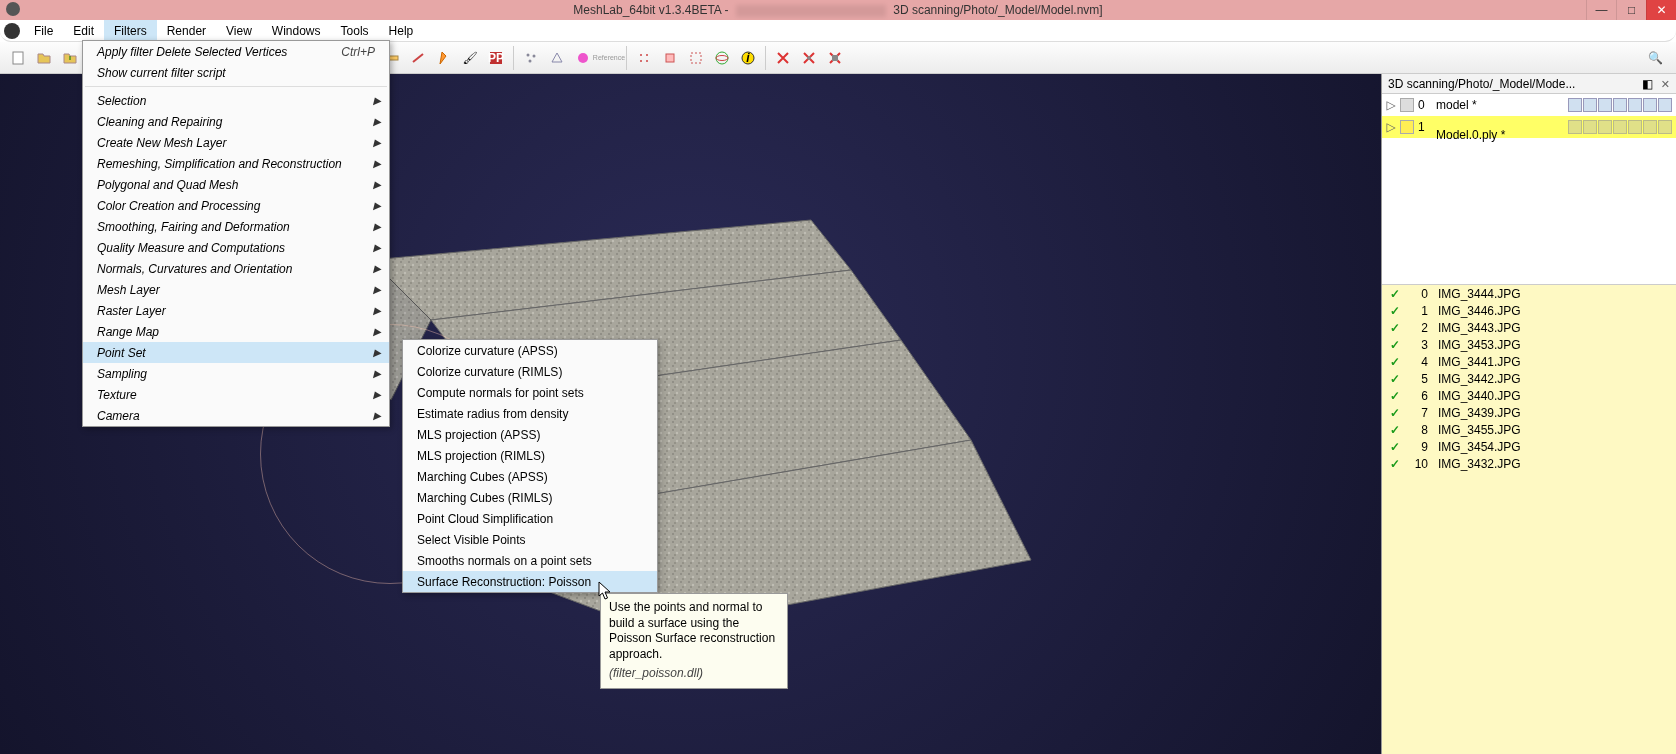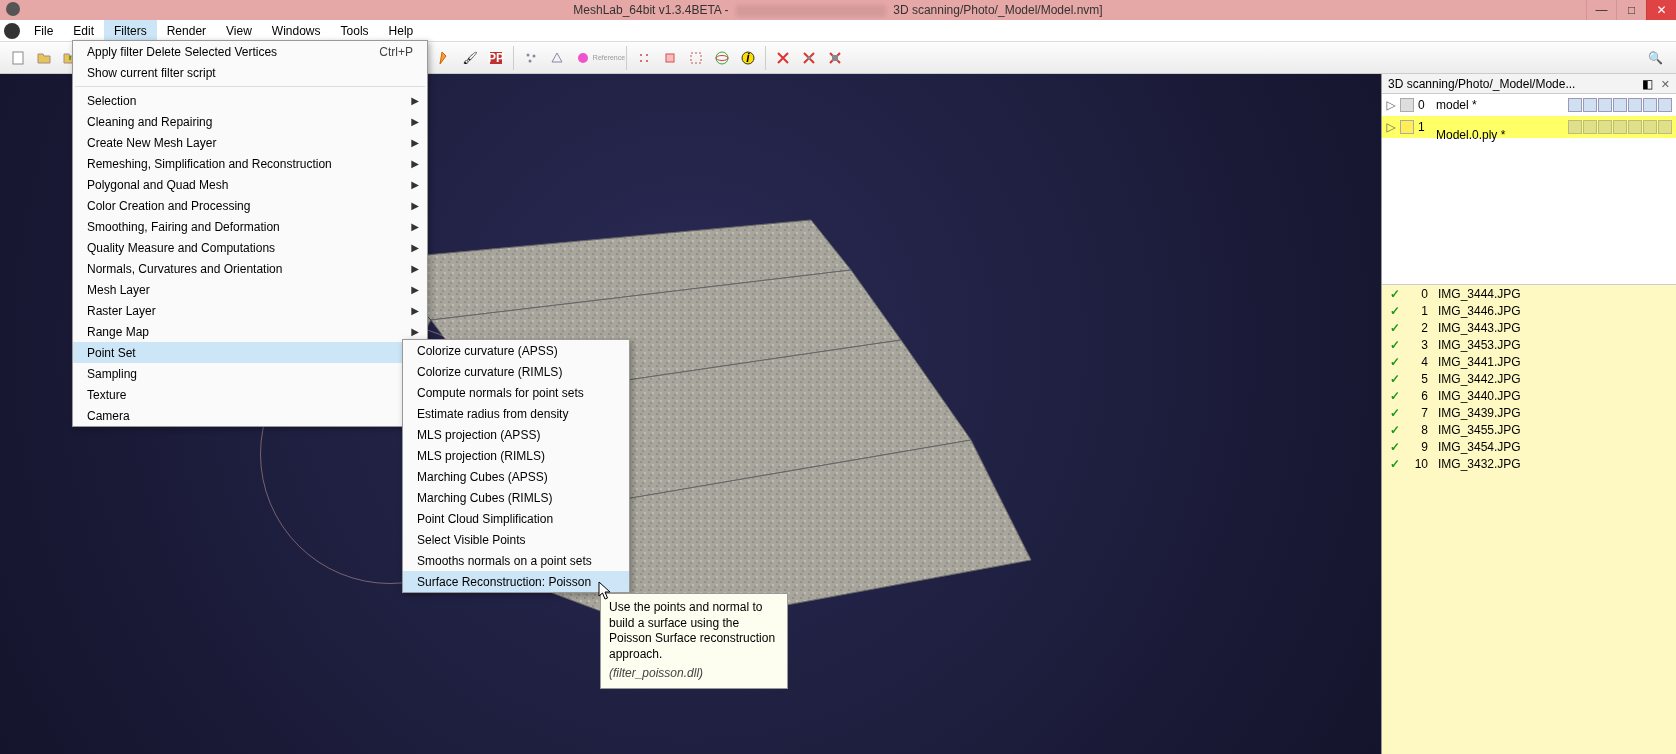--- a/index.html
+++ b/index.html
@@ -4,21 +4,21 @@
 <style>
 * { box-sizing: border-box; margin: 0; padding: 0; font-family: "Segoe UI", Tahoma, sans-serif; font-size: 12px; }
 html, body { width: 100%; height: 100%; overflow: hidden; background: #fff; }
 
 .titlebar { height: 20px; background: #e6a7a7; display: flex; align-items: center; justify-content: center; position: relative; color: #333; font-size: 12px; }
 .titlebar .icon-left { position: absolute; left: 6px; top: 2px; width: 14px; height: 14px; border-radius: 50%; background: #555; }
 .titlebar .win-ctrls { position: absolute; right: 0; top: 0; display: flex; height: 20px; }
 .win-btn { width: 30px; height: 20px; display: flex; align-items: center; justify-content: center; border-left: 1px solid rgba(0,0,0,.1); }
 .win-btn.close { background: #e04343; color: #fff; }
 
-.menubar { height: 22px; background: #fff; display: flex; align-items: stretch; padding: 0 4px; position: relative; z-index: 20; border-bottom: 1px solid #ddd;}
+.menubar { height: 22px; background: #fff; display: flex; align-items: stretch; padding: 0 4px; position: relative; z-index: 20; border-bottom: 1px solid #ddd; border-radius: 11px;}
 .menubar .app-icon { width: 16px; height: 16px; margin: 3px 4px 0 0; border-radius:50%; background:#333; }
 .menu-item { padding: 4px 10px; cursor: default; }
 .menu-item.active { background: #cde6f7; }
 
 .toolbar { height: 32px; background: linear-gradient(#fdfdfd,#ececec); display: flex; align-items: center; padding: 0 6px; gap: 2px; border-bottom:1px solid #ccc; position:relative; z-index:5;}
 .tb-btn { width: 24px; height: 24px; display:flex; align-items:center; justify-content:center; border:1px solid transparent; border-radius:2px;}
 .tb-btn.sel { background:#d6e6f5; border-color:#9cc2e0; }
 .tb-sep { width:1px; height:24px; background:#ccc; margin:0 3px; }
 .search-right { margin-left:auto; width:28px; height:28px; display:flex; align-items:center; justify-content:center; color:#888;}
 
@@ -36,22 +36,22 @@
 .layer-row .tri { width:10px; text-align:center; color:#666; }
 .layer-row .lay-icons { margin-left:auto; display:flex; gap:1px;}
 .li { width:14px; height:14px; background:#d0e0f0; border:1px solid #99b; }
 .li.y { background:#e0e088; border-color:#bb8;}
 .image-list { flex:1; min-height:60px; border-top:1px solid #ccc; overflow:auto;}
 .img-row { display:flex; align-items:center; height:17px; padding:0 8px; gap:10px; font-size:11px;}
 .chk { color:#1a9a1a; font-weight:bold; width:12px;}
 
 
 .dropdown { position:absolute; background:#fafafa; border:1px solid #999; box-shadow:2px 2px 6px rgba(0,0,0,.3); z-index:50; }
-.menu1 { top:40px; left:72px; width:356px; }
-.menu2 { top: 339px; left: 402px; width:228px; }
+.menu1 { top:40px; left:82px; width:308px;font-style:italic; }
+.menu2 { top: 339px; left: 402px; width:256px; }
 .dd-item { height:21px; display:flex; align-items:center; padding:0 14px; position:relative;}
 .dd-item.hov { background:#cde6f7; }
 .dd-item .shortcut { margin-left:auto; color:#444; }
 .dd-item .arrow { position:absolute; right:8px; color:#333; font-size:10px;}
 .dd-sep { height:1px; background:#ddd; margin:3px 2px; }
 
 .tooltip { position:absolute; top:593px; left:600px; width:188px; background:#fdfdf0; border:1px solid #999; padding:6px 8px; font-size:11px; z-index:60; line-height:1.3;}
 .tooltip .tt-sub { font-style:italic; margin-top:4px; color:#444;}
 
 .cursor { position:absolute; top:581px; left:598px; width:14px; height:20px; z-index:70;}

